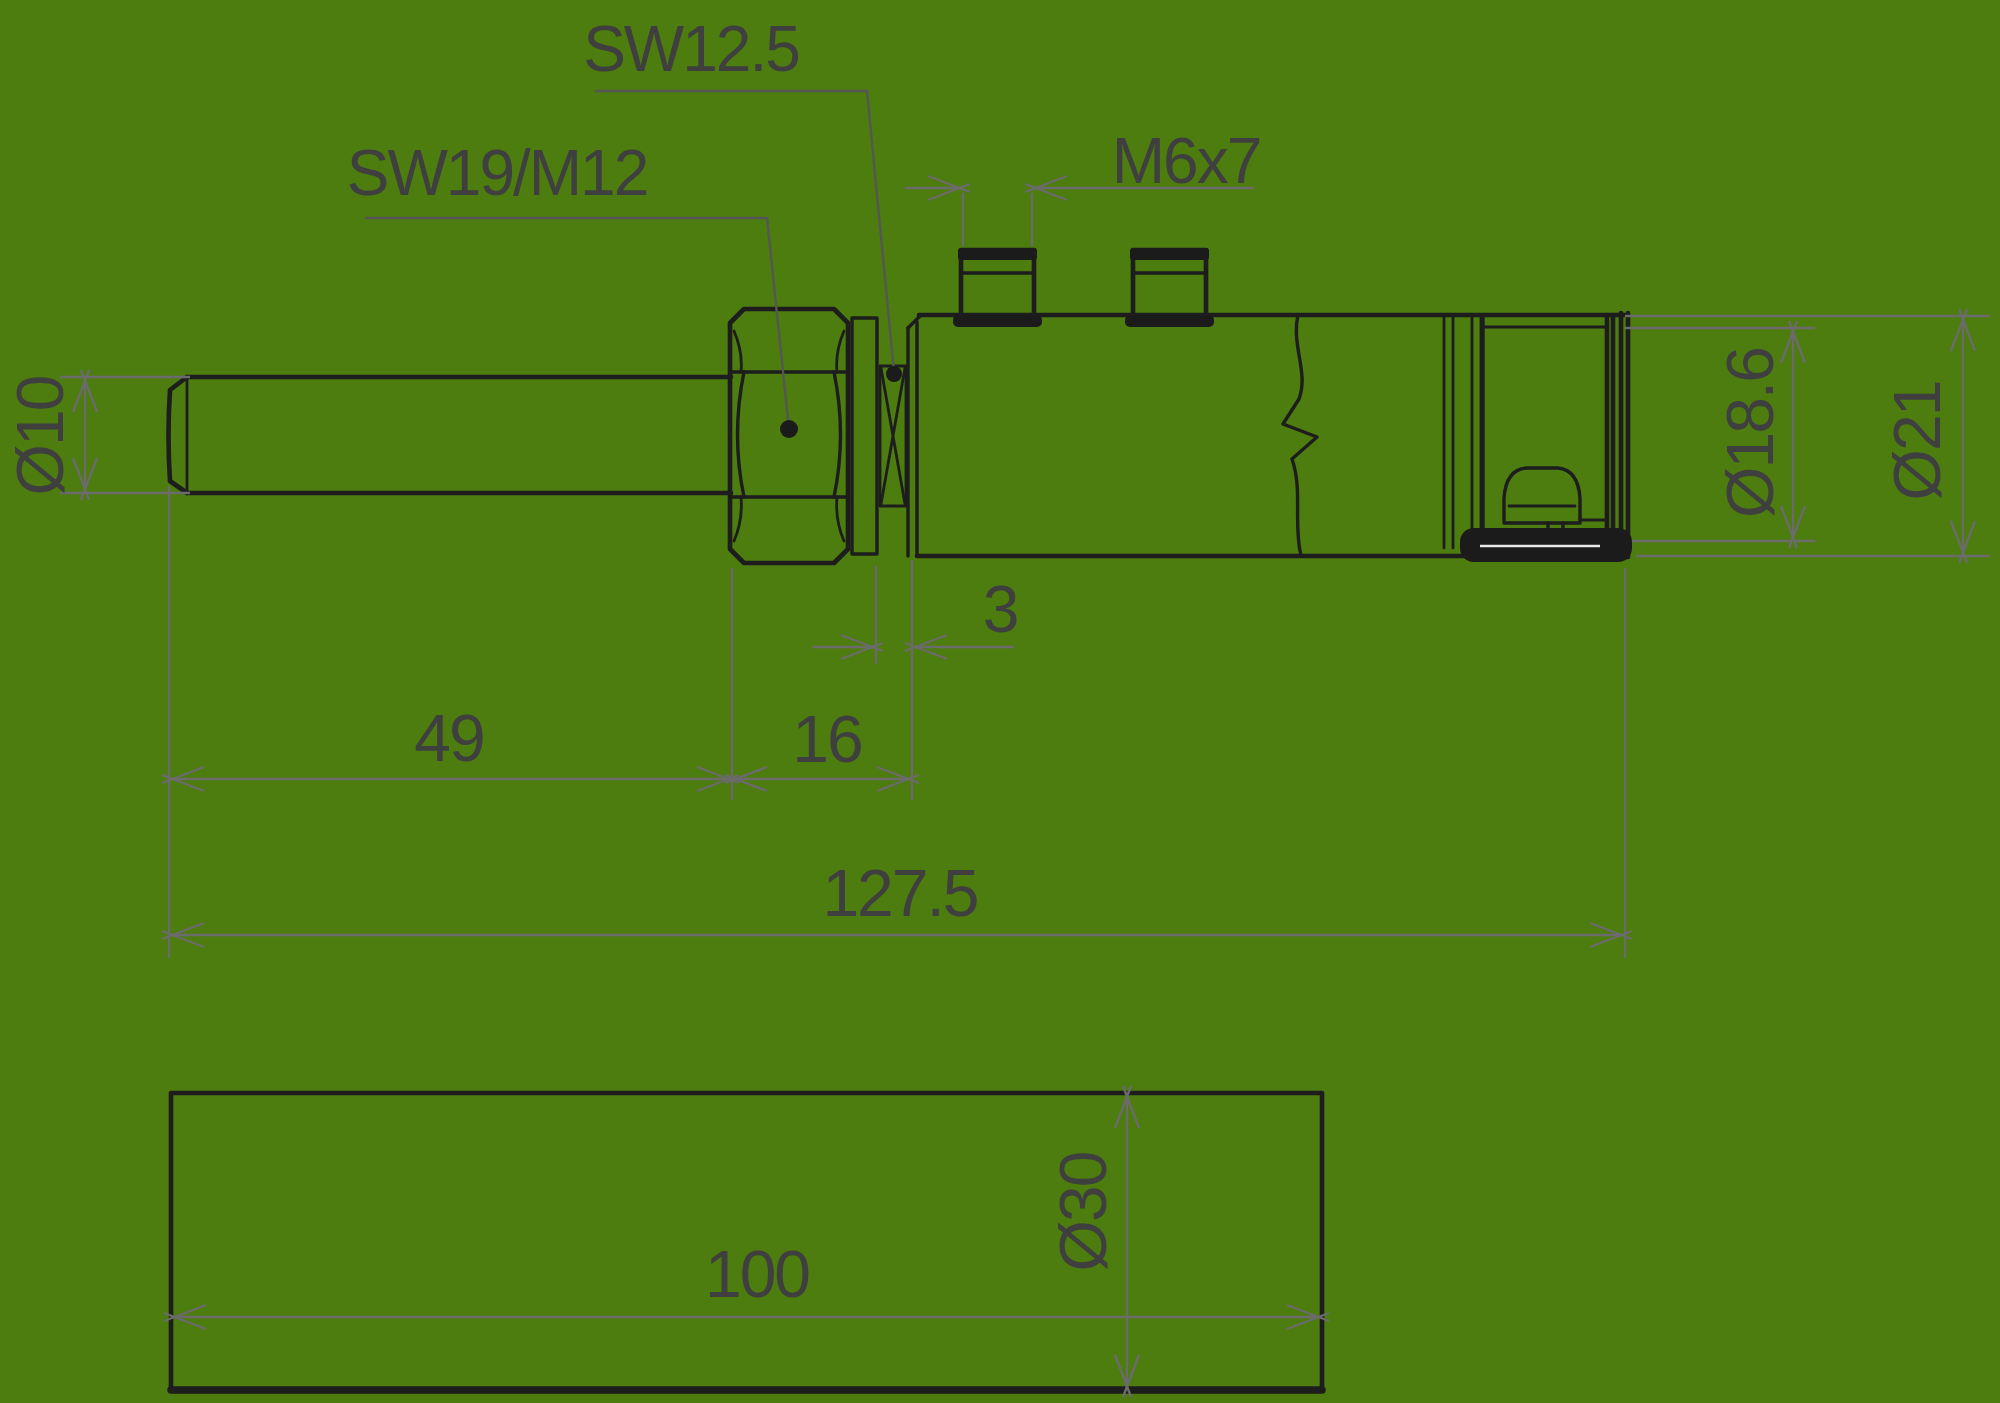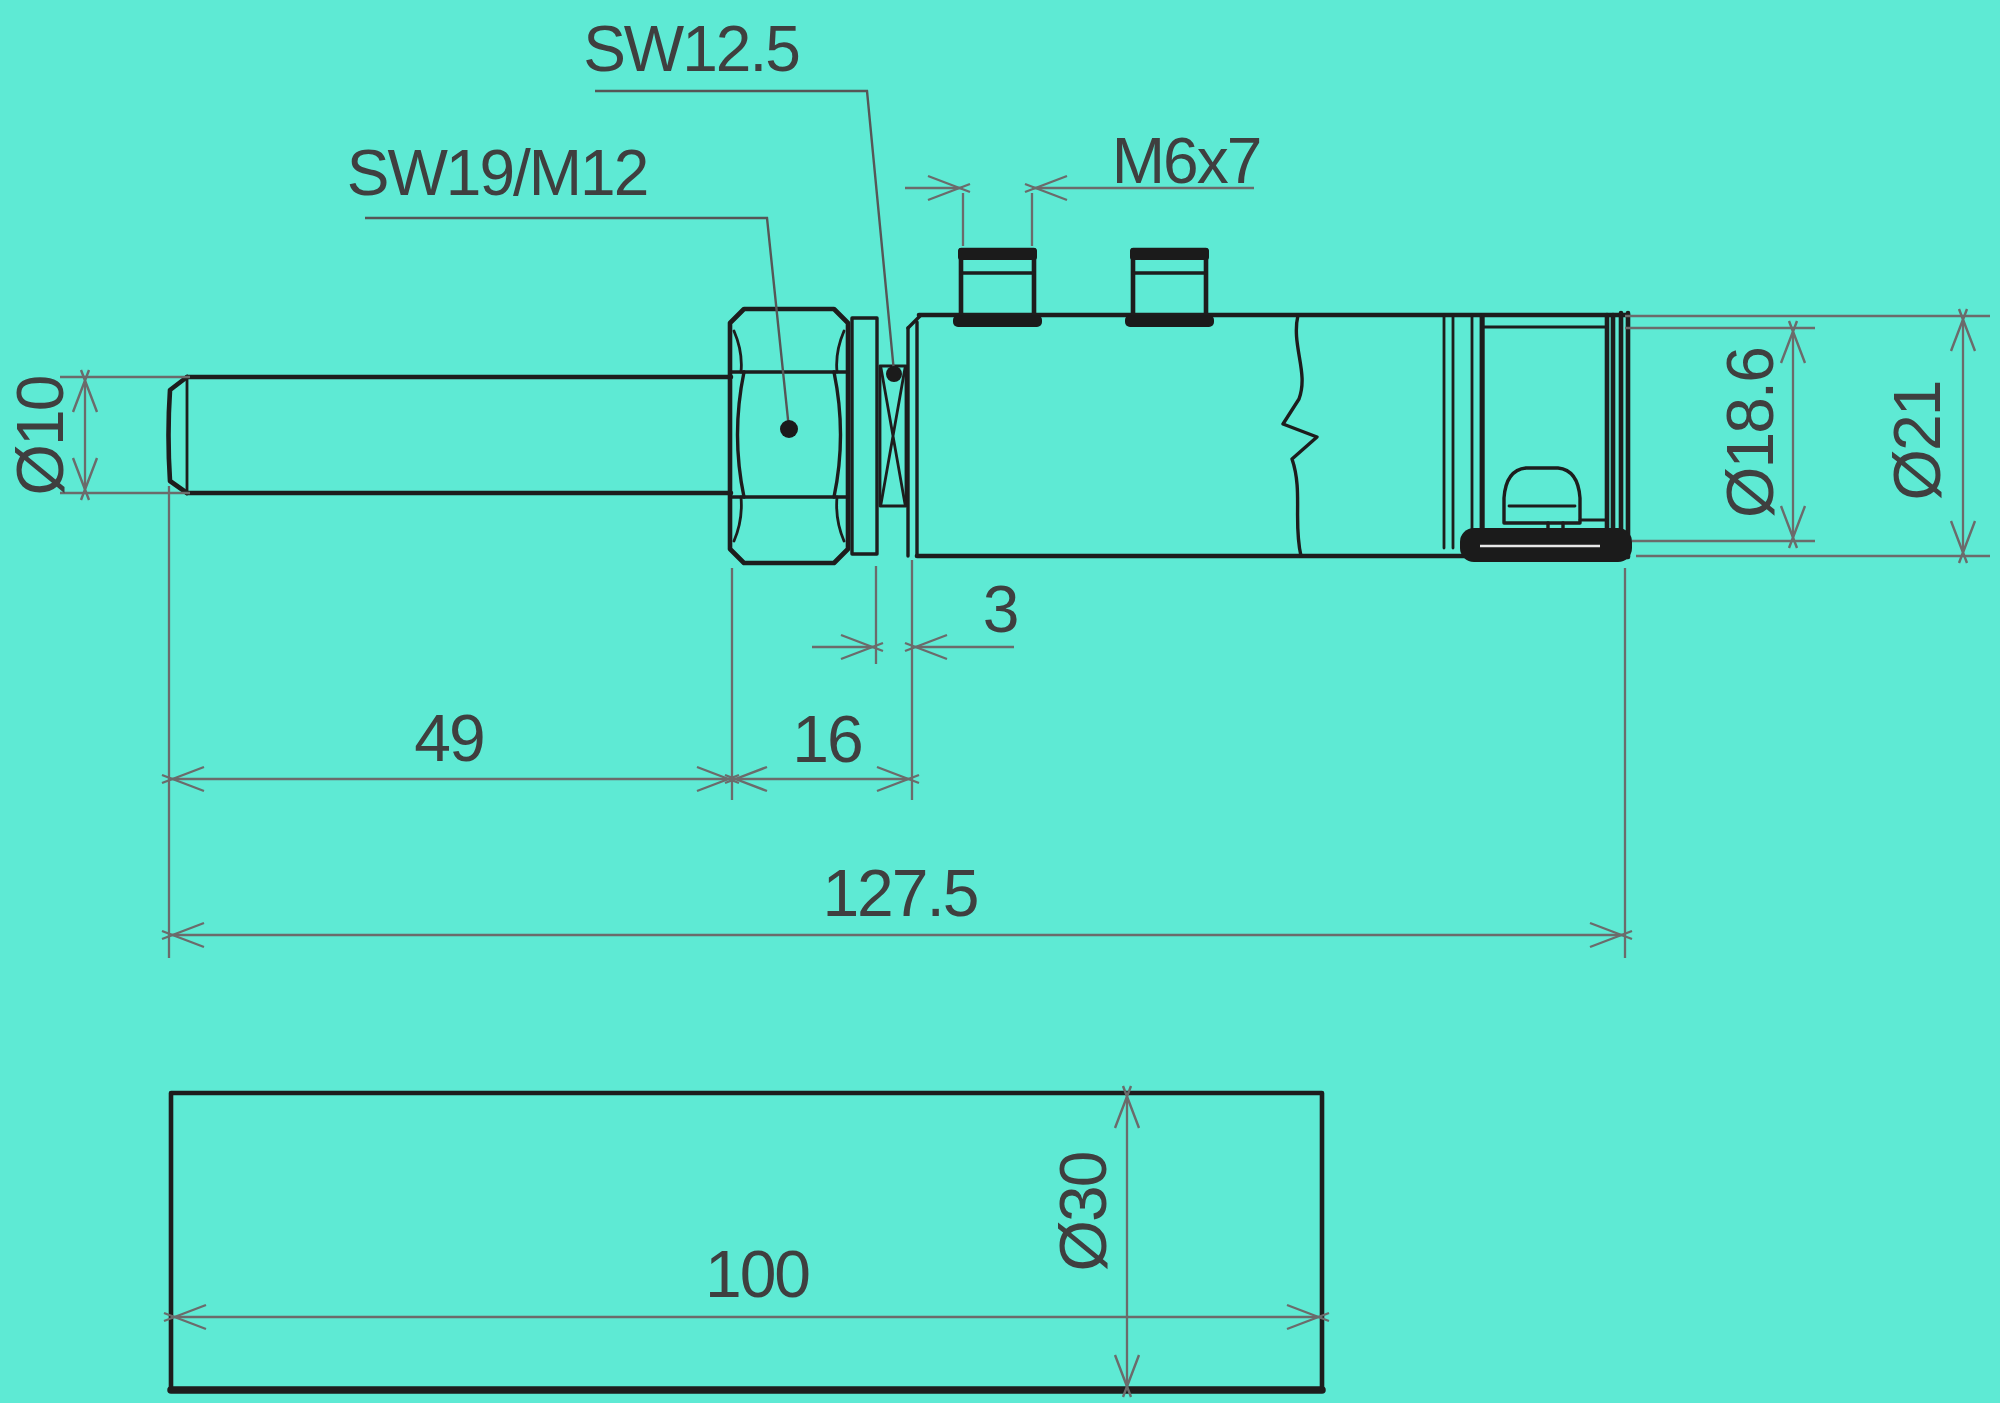--- a/index.html
+++ b/index.html
@@ -4,21 +4,21 @@
 <style>
   html, body {
     margin: 0;
     padding: 0;
     background: #ffffff;
   }
   .stage {
     position: relative;
     width: 2000px;
     height: 1403px;
-    background: #5eead4;
+    background: #4d7c0f;
     font-family: "Liberation Sans", sans-serif;
   }
   svg { display: block; }
   .part  { stroke: #1d1d1d; fill: none; stroke-linecap: round; stroke-linejoin: round; }
   .part-thick  { stroke-width: 4.6; }
   .part-mid    { stroke-width: 3.4; }
   .part-thin   { stroke-width: 2.8; }
   .dim   { stroke: #6b6b6b; stroke-width: 2.3; fill: none; }
   .lead  { stroke: #565656; stroke-width: 2.4; fill: none; }
   .fillDark { fill: #1b1b1b; stroke: none; }

